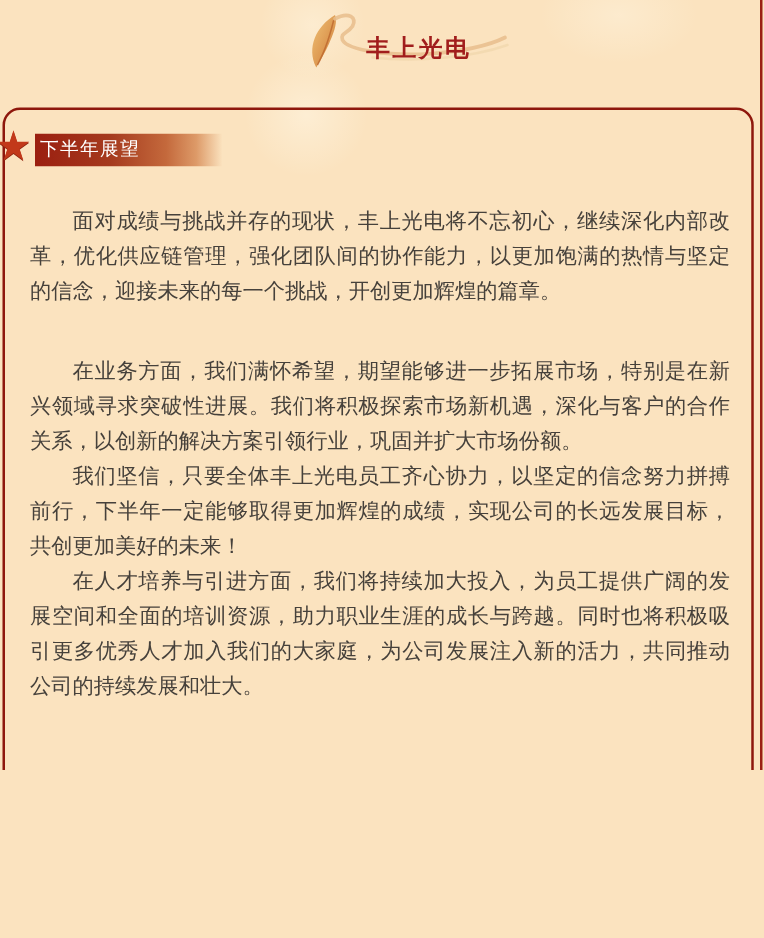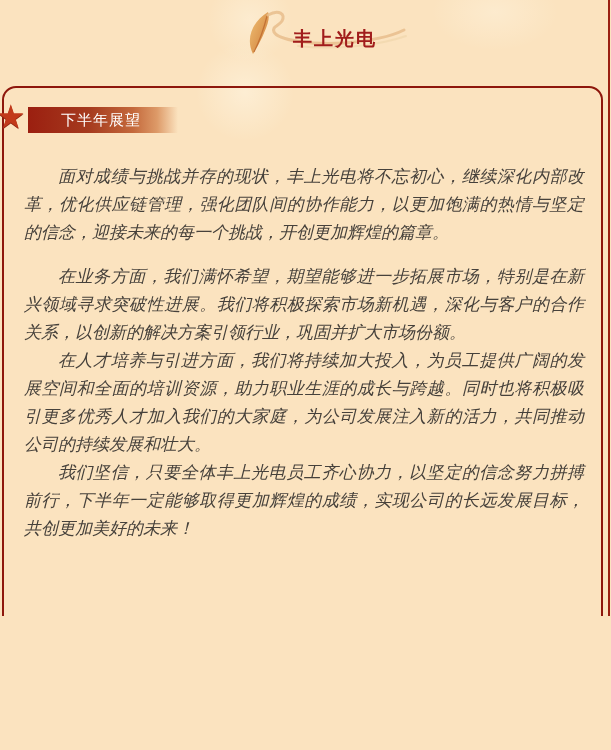--- a/index.html
+++ b/index.html
@@ -40,33 +40,33 @@
     font-size:19px;font-weight:bold;color:#a11d1c;letter-spacing:2px;
     z-index:2;
   }
   .star{
     position:absolute;left:-4px;top:100px;z-index:3;
     font-size:33px;line-height:33px;color:#c2391a;
     text-shadow:0 1px 0 #8e2410;
   }
   .banner{
     position:absolute;left:28px;top:107px;height:26px;width:150px;
-    box-sizing:border-box;padding-left:33px;
+    box-sizing:border-box;padding-left:4px;
     background:linear-gradient(90deg,#9b1f10 0%,#a53a1e 40%,#c4693c 70%,#dd9a68 86%,rgba(230,170,120,0) 100%);
     color:#fff;font-size:15px;line-height:26px;letter-spacing:1px;
     z-index:2;
   }
   .article{
     position:absolute;left:24px;right:27px;top:163px;
     font-size:17px;line-height:28px;color:#46413b;
     text-align:justify;
     z-index:1;
   }
-  .article p{margin:0;text-indent:2em;font-style:italic;}
-  .article p.gap{margin-top:16px;}
+  .article p{margin:0;text-indent:2em;}
+  .article p.gap{margin-top:36px;}
 </style>
 </head>
 <body>
 
 <div class="page">
 
   <div class="frame-right"></div>
 
   <div class="header">
     <svg class="logo" viewBox="0 0 172 52">
@@ -86,17 +86,17 @@
 
   <div class="card"></div>
 
   <div class="star">★</div>
 
   <div class="banner">下半年展望</div>
 
   <div class="article">
     <p>面对成绩与挑战并存的现状，丰上光电将不忘初心，继续深化内部改革，优化供应链管理，强化团队间的协作能力，以更加饱满的热情与坚定的信念，迎接未来的每一个挑战，开创更加辉煌的篇章。</p>
     <p class="gap">在业务方面，我们满怀希望，期望能够进一步拓展市场，特别是在新兴领域寻求突破性进展。我们将积极探索市场新机遇，深化与客户的合作关系，以创新的解决方案引领行业，巩固并扩大市场份额。</p>
+    <p>我们坚信，只要全体丰上光电员工齐心协力，以坚定的信念努力拼搏前行，下半年一定能够取得更加辉煌的成绩，实现公司的长远发展目标，共创更加美好的未来！</p>
     <p>在人才培养与引进方面，我们将持续加大投入，为员工提供广阔的发展空间和全面的培训资源，助力职业生涯的成长与跨越。同时也将积极吸引更多优秀人才加入我们的大家庭，为公司发展注入新的活力，共同推动公司的持续发展和壮大。</p>
-    <p>我们坚信，只要全体丰上光电员工齐心协力，以坚定的信念努力拼搏前行，下半年一定能够取得更加辉煌的成绩，实现公司的长远发展目标，共创更加美好的未来！</p>
   </div>
 
 </div>
 
 </body></html>

